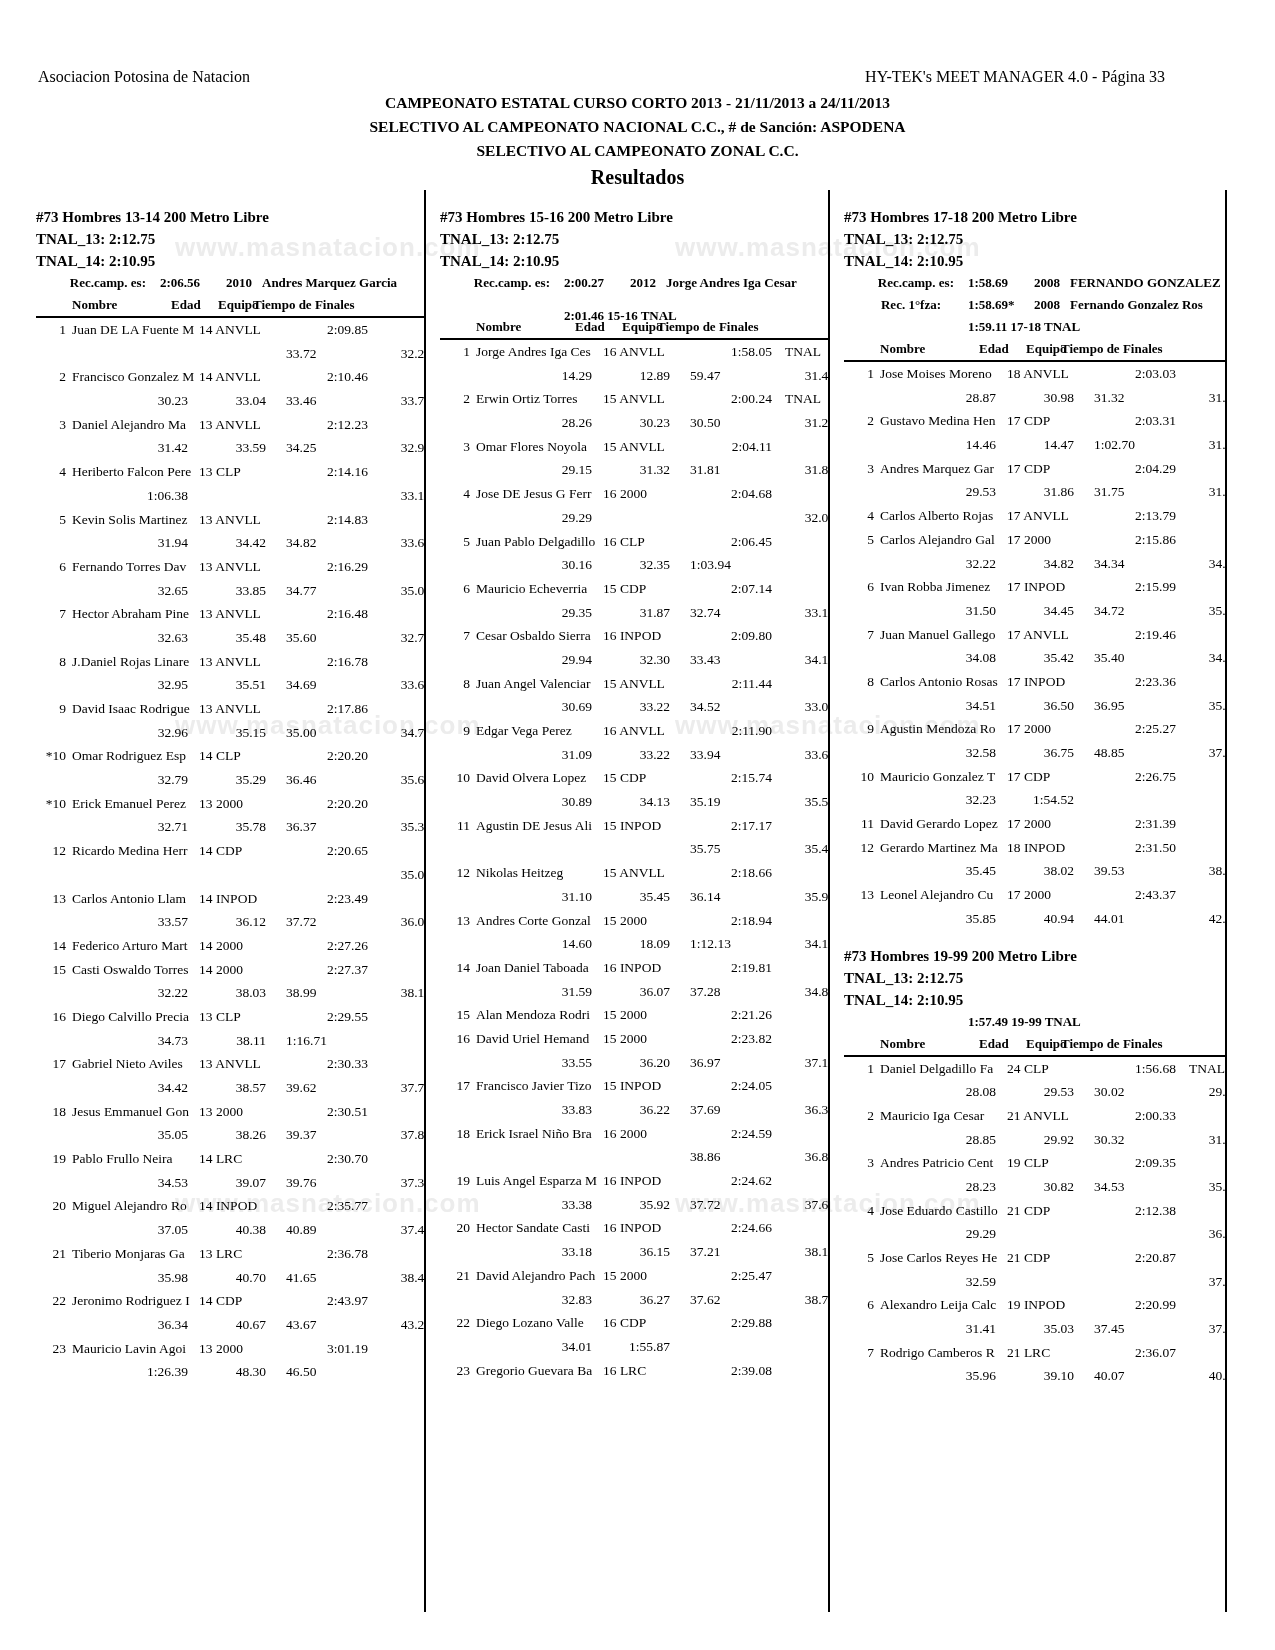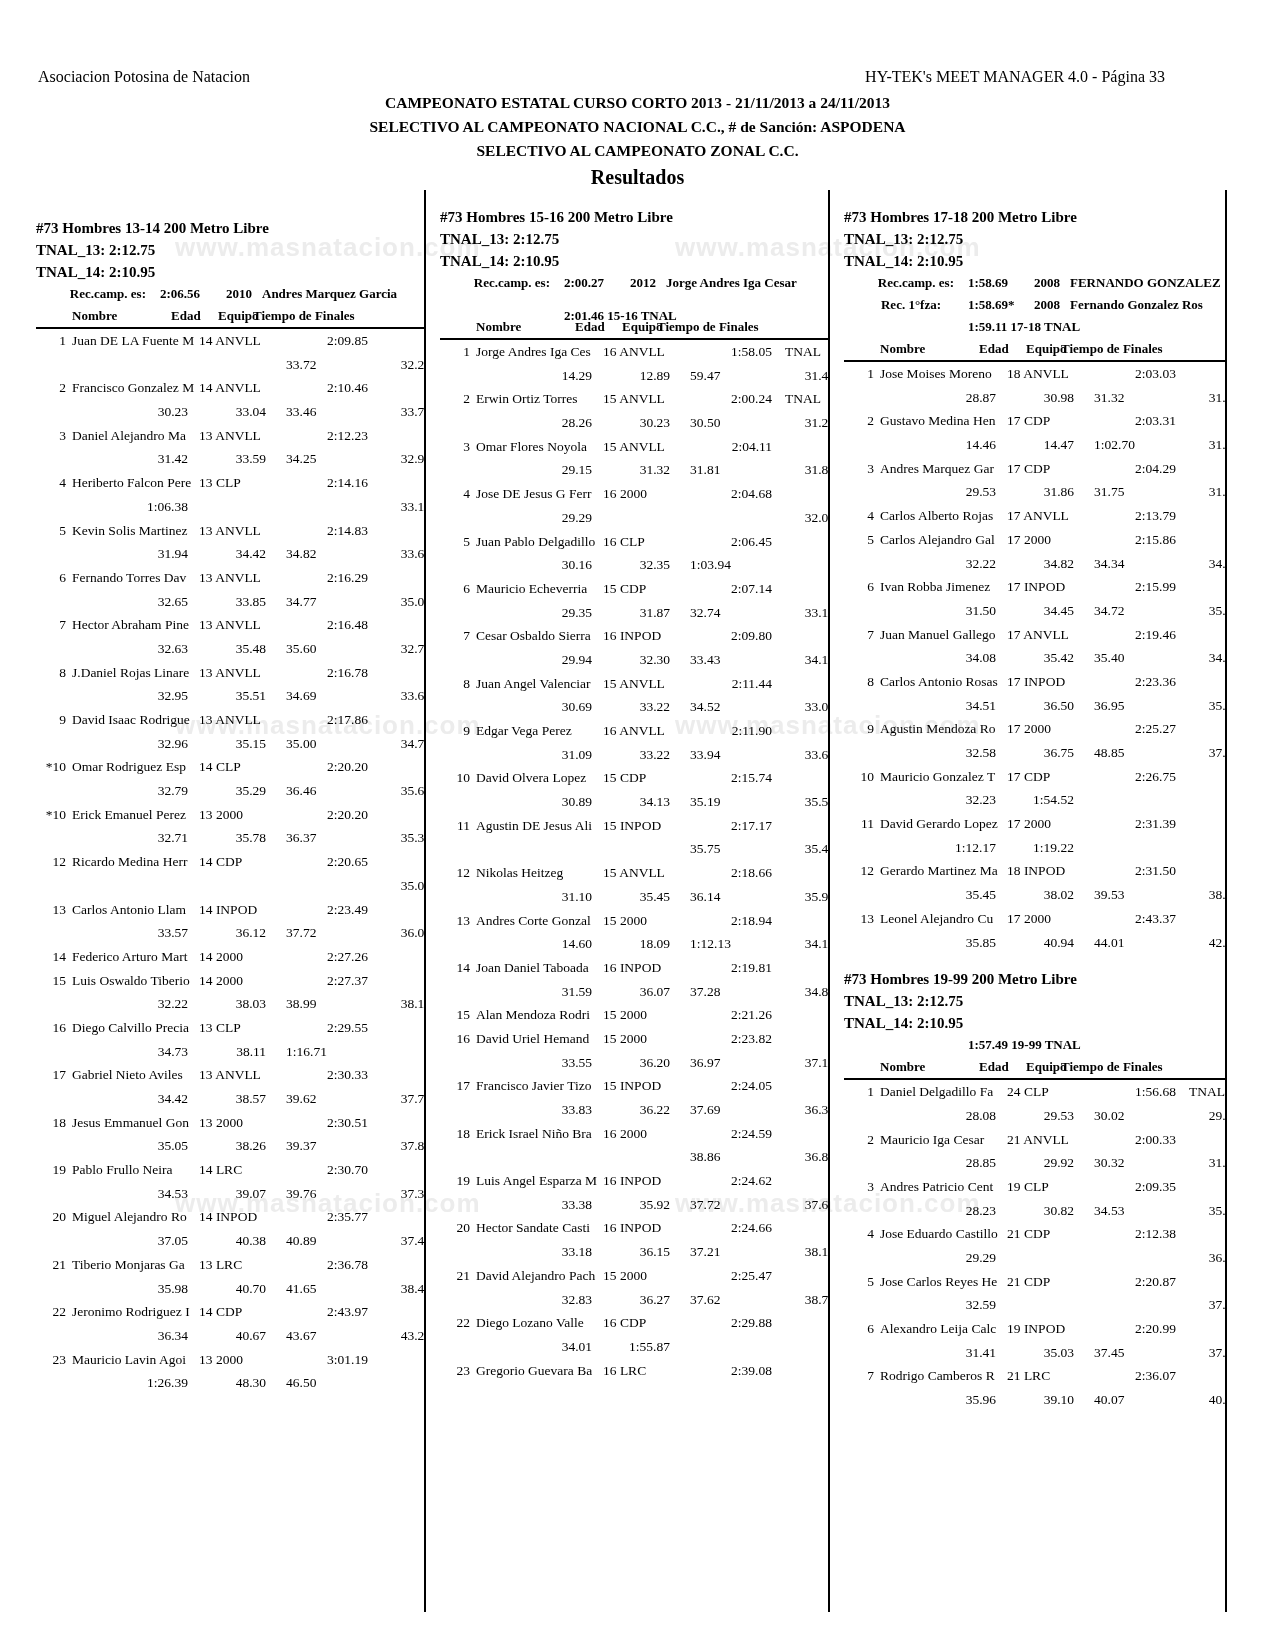--- a/index.html
+++ b/index.html
@@ -7,21 +7,21 @@
     width: 1275px; height: 1650px; position: relative; overflow: hidden;
     font-family: "Liberation Serif", "DejaVu Serif", serif; color: #000;
   }
   .hdr-left { position: absolute; left: 38px; top: 68px; font-size: 16px; }
   .hdr-right { position: absolute; right: 110px; top: 68px; font-size: 16px; }
   .title { position: absolute; left: 0; width: 1275px; text-align: center; font-weight: bold; font-size: 15.5px; }
   .t1 { top: 94px; } .t2 { top: 118px; } .t3 { top: 142px; }
   .t4 { top: 166px; font-size: 20px; }
   .vline { position: absolute; top: 190px; width: 2px; height: 1422px; background: #000; }
   .col { position: absolute; top: 206px; overflow: hidden; height: 1410px; }
-  .c1 { left: 36px; width: 388px; margin-top: 11px; }
+  .c1 { left: 36px; width: 388px; }
   .c2 { left: 440px; width: 388px; }
   .c3 { left: 844px; width: 381px; }
   .ev-title, .ev-std { font-weight: bold; font-size: 15px; height: 22px; line-height: 22px; white-space: nowrap; }
   .rec { font-weight: bold; font-size: 13px; height: 22px; line-height: 22px; white-space: nowrap; position: relative; }
   .rec span { position: absolute; text-align: right; }
   .colhdr { font-weight: bold; font-size: 13px; height: 22px; line-height: 22px; position: relative; border-bottom: 2px solid #000; white-space: nowrap; }
   .colhdr span { position: absolute; }
   .row { font-size: 13.5px; height: 23.7px; line-height: 23.7px; position: relative; white-space: nowrap; }
   .row span { position: absolute; }
   .place { width: 30px; text-align: right; left: 0; }
@@ -245,21 +245,21 @@
     </div>
     <div class="row">
       <span class="place">14</span>
       <span class="name">Federico Arturo Mart</span>
       <span class="team">14 2000</span>
       <span class="time">2:27.26</span>
       <span class="qual"></span>
     </div>
     <div class="row">
       <span class="place">15</span>
-      <span class="name">Luis Oswaldo Tiberio</span>
+      <span class="name">Casti Oswaldo Torres</span>
       <span class="team">14 2000</span>
       <span class="time">2:27.37</span>
       <span class="qual"></span>
     </div>
     <div class="row">
       <span class="s1">32.22</span>
       <span class="s2">38.03</span>
       <span class="s3">38.99</span>
       <span class="s4">38.13</span>
     </div>
@@ -825,26 +825,20 @@
       <span class="s4"></span>
     </div>
     <div class="row">
       <span class="place">11</span>
       <span class="name">David Gerardo Lopez</span>
       <span class="team">17 2000</span>
       <span class="time">2:31.39</span>
       <span class="qual"></span>
     </div>
     <div class="row">
-      <span class="s1">1:12.17</span>
-      <span class="s2">1:19.22</span>
-      <span class="s3"></span>
-      <span class="s4"></span>
-    </div>
-    <div class="row">
       <span class="place">12</span>
       <span class="name">Gerardo Martinez Ma</span>
       <span class="team">18 INPOD</span>
       <span class="time">2:31.50</span>
       <span class="qual"></span>
     </div>
     <div class="row">
       <span class="s1">35.45</span>
       <span class="s2">38.02</span>
       <span class="s3">39.53</span>

